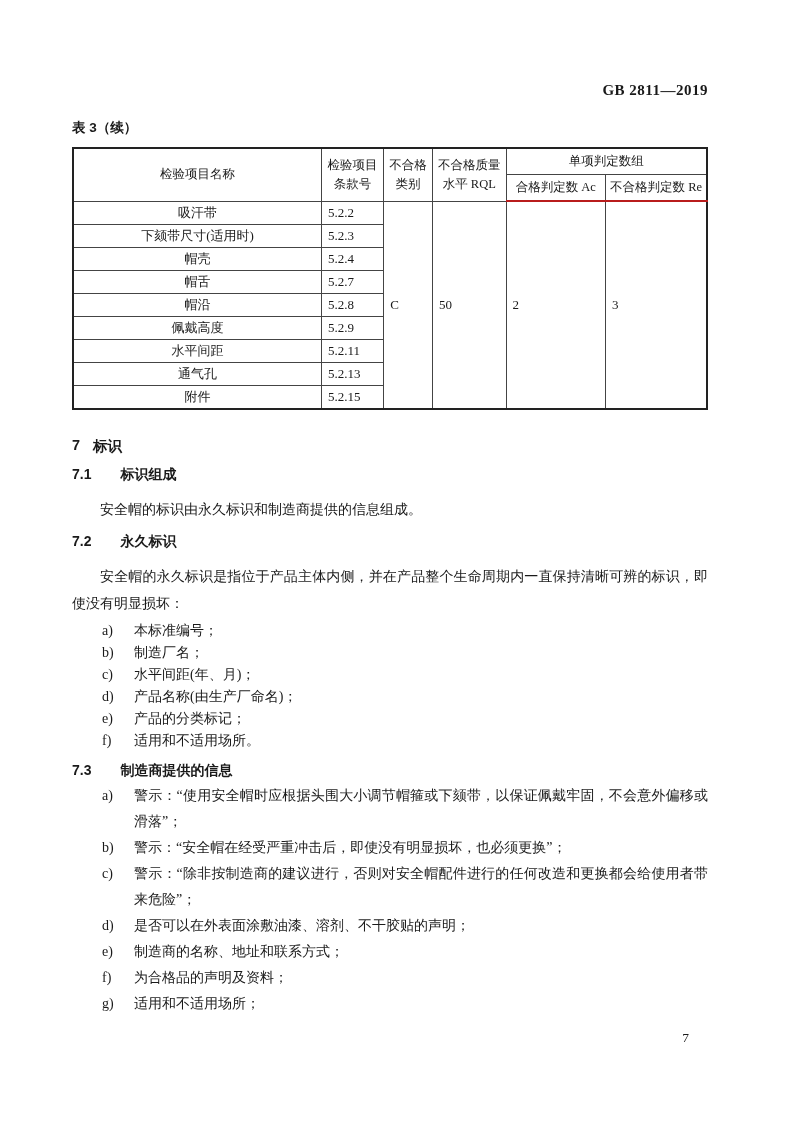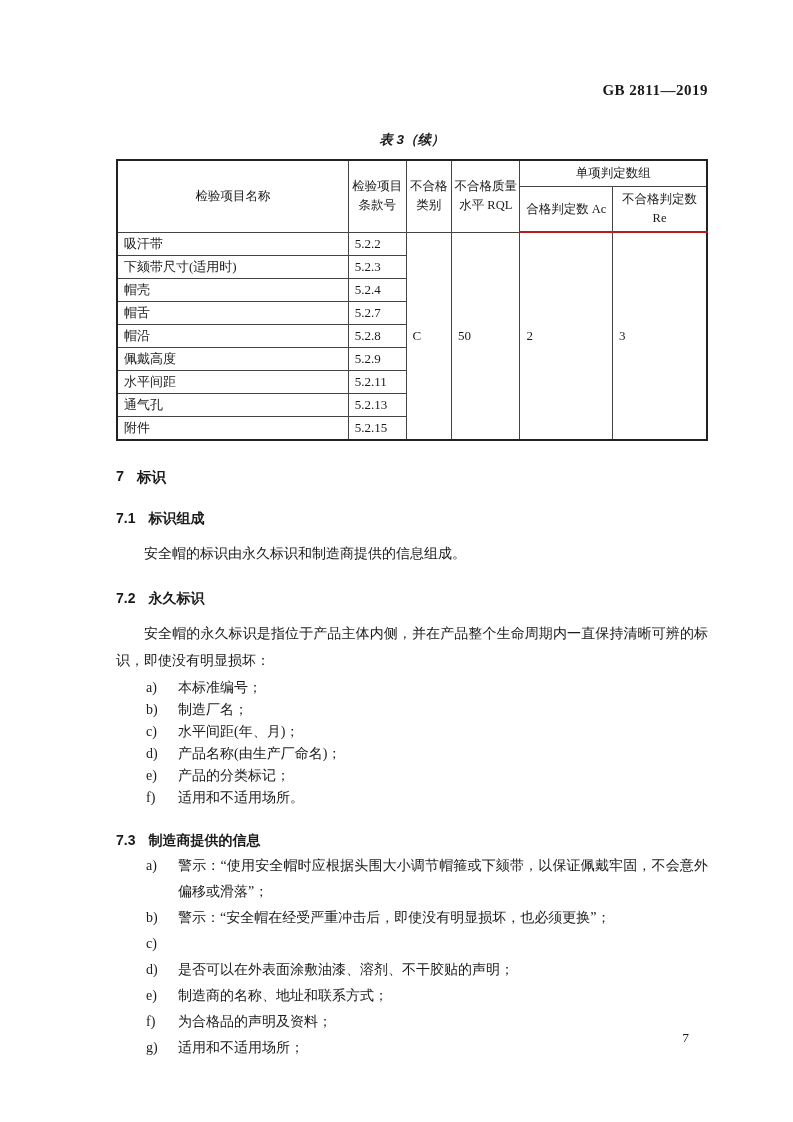--- a/index.html
+++ b/index.html
@@ -5,37 +5,35 @@
   * { margin: 0; padding: 0; box-sizing: border-box; }
   html, body { background: #e8e8e8; }
   .page {
     position: relative;
     width: 793px;
     height: 1122px;
     margin: 0 auto;
     background: #ffffff;
     font-family: "Liberation Serif", "DejaVu Serif", serif;
     color: #1a1a1a;
-    padding: 82px 85px 0 116px;
+    padding: 82px 85px 0 72px;
     overflow: hidden;
   }
   .doc-header {
     text-align: right;
     font-weight: bold;
     font-size: 15px;
     letter-spacing: 0.5px;
     height: 19px;
   }
   .table-title {
-    text-align: center;
     font-family: "Liberation Sans", "DejaVu Sans", sans-serif;
     font-weight: bold;
     font-size: 13.5px;
-    margin-top: 30px;
-    font-style: italic;
+    margin-top: 18px;
   }
   table.spec {
     width: 100%;
     border-collapse: collapse;
     table-layout: fixed;
     margin-top: 10px;
     border: 2px solid #222;
   }
   table.spec th, table.spec td {
     border: 1px solid #444;
@@ -49,29 +47,29 @@
     padding: 3px 2px;
     line-height: 19px;
   }
   .pre { white-space: pre-line; }
   table.spec td {
     font-size: 13px;
     line-height: 16px;
     padding: 3px 6px;
     vertical-align: middle;
   }
-  td.name-cell { text-align: left; padding-left: 8px; }
+  td.name-cell { text-align: center; padding-left: 8px; }
   td.center-cell { text-align: left; }
   .h1, .h2 {
     font-family: "Liberation Sans", "DejaVu Sans", sans-serif;
     font-weight: bold;
     display: flex;
   }
   .h1 { font-size: 14.5px; margin-top: 27px; }
-  .h2 { font-size: 14px;  margin-top: 23px; }
+  .h2 { font-size: 14px;  margin-top: 10px; gap: 16px; }
   .h1 .sec-num, .h2 .sec-num { margin-right: 13px; }
   .para {
     font-size: 14px;
     line-height: 27px;
     margin-top: 12px;
     text-indent: 2em;
     text-align: justify;
   }
   .list { margin-top: 3px; }
   .list .li {
@@ -218,20 +216,21 @@
     <div class="li">
       <span class="lbl">a)</span>
       <span class="txt">警示：“使用安全帽时应根据头围大小调节帽箍或下颏带，以保证佩戴牢固，不会意外偏移或滑落”；</span>
     </div>
     <div class="li">
       <span class="lbl">b)</span>
       <span class="txt">警示：“安全帽在经受严重冲击后，即使没有明显损坏，也必须更换”；</span>
     </div>
     <div class="li">
       <span class="lbl">c)</span>
+      <span class="txt">警示：“除非按制造商的建议进行，否则对安全帽配件进行的任何改造和更换都会给使用者带来危险”；</span>
     </div>
     <div class="li">
       <span class="lbl">d)</span>
       <span class="txt">是否可以在外表面涂敷油漆、溶剂、不干胶贴的声明；</span>
     </div>
     <div class="li">
       <span class="lbl">e)</span>
       <span class="txt">制造商的名称、地址和联系方式；</span>
     </div>
     <div class="li">

